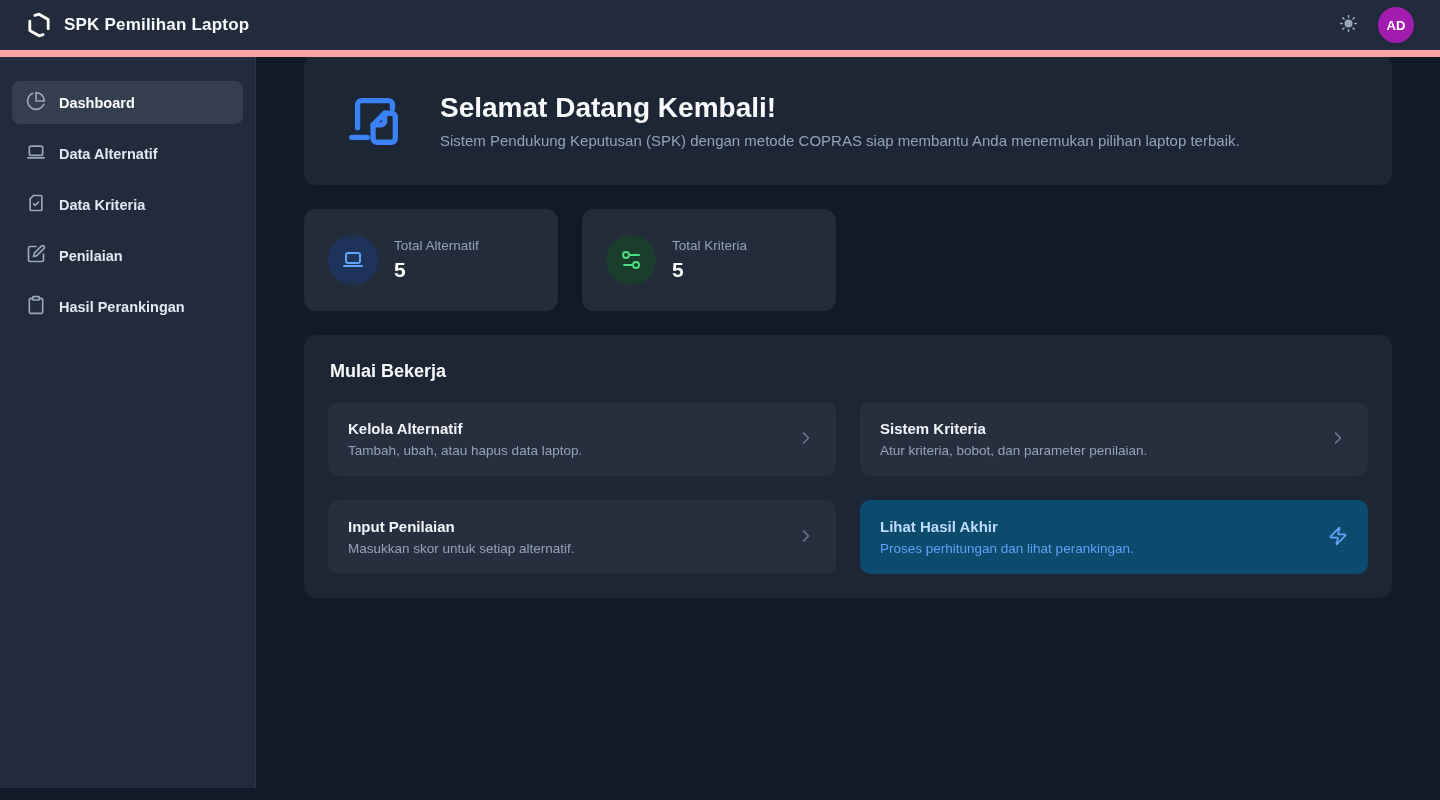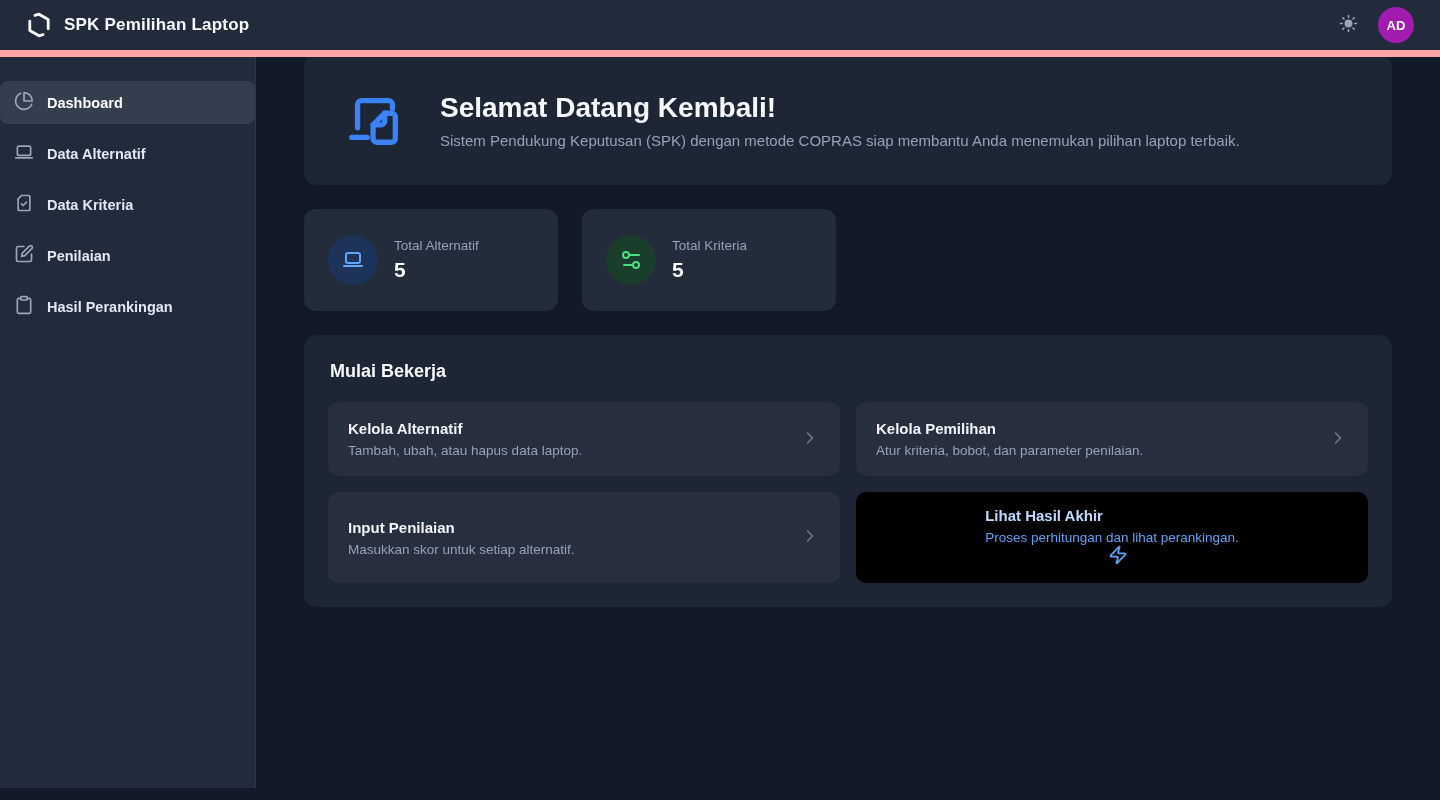--- a/index.html
+++ b/index.html
@@ -23,21 +23,21 @@
   .icon-btn { background: none; border: none; cursor: pointer; display: flex; align-items: center; }
   .avatar {
     width: 36px; height: 36px; border-radius: 50%;
     background: #a21caf; color: #fff; font-size: 13px; font-weight: 700;
     display: flex; align-items: center; justify-content: center; border: none; cursor: pointer;
   }
   
   .sidebar {
     position: fixed; top: 57px; left: 0; bottom: 12px; width: 256px;
     background: #212b3b; border-right: 1px solid #2c3747;
-    padding: 24px 0;
+    padding: 24px 12px;
   }
   .nav-item {
     display: flex; align-items: center; gap: 13px;
     padding: 10px 14px; margin-bottom: 8px;
     border-radius: 8px; cursor: pointer;
     color: #e2e8f0; font-size: 14.5px; font-weight: 700;
   }
   .nav-item svg { color: #9aa7b8; flex: 0 0 auto; }
   .nav-item.active { background: #343e4f; color: #ffffff; }
   
@@ -62,30 +62,30 @@
   }
   .stat-circle.c-blue   { background: #1d3359; color: #60a5fa; }
   .stat-circle.c-green  { background: #1a3d2c; color: #4ade80; }
   .stat-circle.c-amber  { background: #47341a; color: #fbbf24; }
   .stat-circle.c-indigo { background: #282d58; color: #818cf8; }
   .stat-label { font-size: 13.5px; color: #94a3b8; margin-bottom: 5px; }
   .stat-value { font-size: 21px; font-weight: 700; color: #ffffff; }
   
   .quick { margin-top: 24px; padding: 26px 24px 24px 24px; }
   .quick-title { font-size: 18px; font-weight: 700; color: #f8fafc; margin-bottom: 20px; padding-left: 2px; }
-  .quick-grid { display: grid; grid-template-columns: 1fr 1fr; gap: 16px; }
+  .quick-grid { display: grid; grid-template-columns: 1fr 1fr; gap: 24px; }
   .action-card {
     background: #272f3f; border-radius: 10px; border: none; text-align: left;
     padding: 15px 20px; display: flex; align-items: center; justify-content: space-between;
     cursor: pointer; min-height: 74px; width: 100%;
   }
   .action-title { font-size: 15px; font-weight: 700; color: #f1f5f9; margin-bottom: 6px; }
   .action-desc { font-size: 13.5px; color: #94a3b8; }
   .action-card .trail-icon { color: #6b7889; flex: 0 0 auto; margin-left: 12px; }
-  .action-card.highlight { background: #000000; flex-direction: column; }
+  .action-card.highlight { background: #0c4a6e; }
   .action-card.highlight .action-title { color: #bfdbfe; }
   .action-card.highlight .action-desc { color: #5ea2f8; }
   .action-card.highlight .trail-icon { color: #60a5fa; }
 </style>
 </head>
 <body>
 
 <header class="header">
   <div class="brand">
     <span>
@@ -215,21 +215,21 @@
         </span>
         <span class="trail-icon">
           <svg width="20" height="20" viewBox="0 0 24 24" fill="none" stroke="currentColor" stroke-width="2" stroke-linecap="round" stroke-linejoin="round">
               <path d="m9 18 6-6-6-6"></path>
             </svg>
         </span>
       </button>
 
       <button class="action-card">
         <span>
-          <div class="action-title">Kelola Pemilihan</div>
+          <div class="action-title">Sistem Kriteria</div>
           <div class="action-desc">Atur kriteria, bobot, dan parameter penilaian.</div>
         </span>
         <span class="trail-icon">
           <svg width="20" height="20" viewBox="0 0 24 24" fill="none" stroke="currentColor" stroke-width="2" stroke-linecap="round" stroke-linejoin="round">
               <path d="m9 18 6-6-6-6"></path>
             </svg>
         </span>
       </button>
 
       <button class="action-card">

